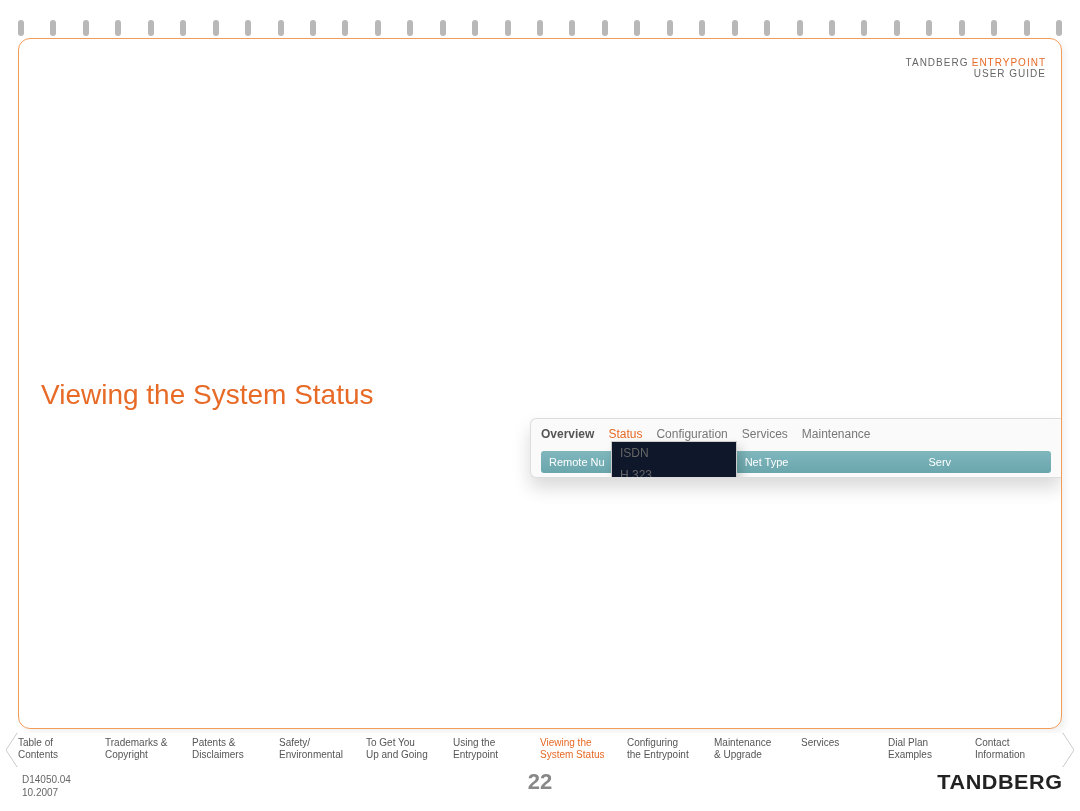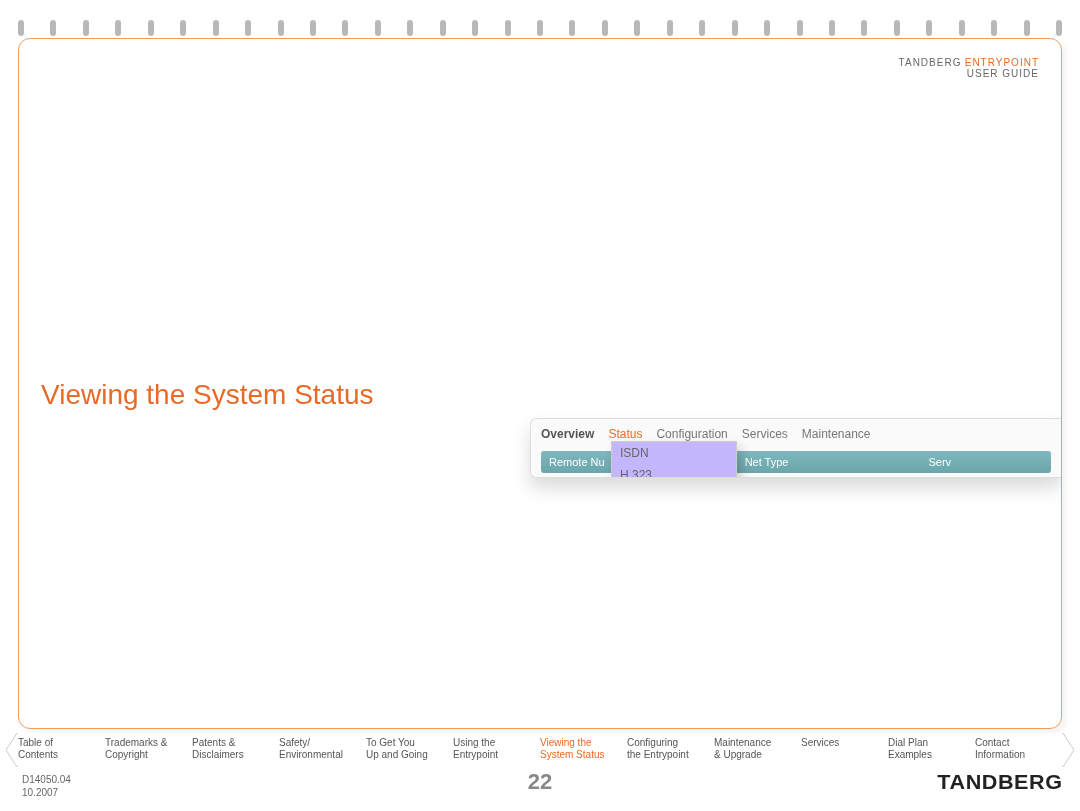--- a/index.html
+++ b/index.html
@@ -43,21 +43,21 @@
     border-radius: 12px;
     background: #fff;
     box-shadow: 4px 4px 6px rgba(0,0,0,0.05);
     overflow: hidden;
   }
 
   
   .doc-header {
     position: absolute;
     top: 18px;
-    right: 22px;
+    right: 15px;
     text-align: right;
     font-size: 10px;
     letter-spacing: 0.5px;
     color: #666;
   }
   .doc-header .brand { color:#666; letter-spacing:1px;}
   .doc-header .product { color: #e76a26; letter-spacing:1px;}
   .doc-header .subtitle { letter-spacing:1px;}
 
   
@@ -133,21 +133,21 @@
     padding: 0 8px;
     gap: 140px;
     white-space: nowrap;
     overflow:hidden;
   }
   .dropdown {
     position:absolute;
     top: 22px;
     left: 80px;
     width: 126px;
-    background:#c4b5fd;
+    background:#0f172a;
     border:1px solid #ccc;
     box-shadow: 4px 6px 10px rgba(0,0,0,0.18);
     z-index: 10;
     font-size: 12px;
     color:#666;
   }
   .dropdown div {
     padding: 2px 8px;
     line-height: 1.5;
     white-space: nowrap;

